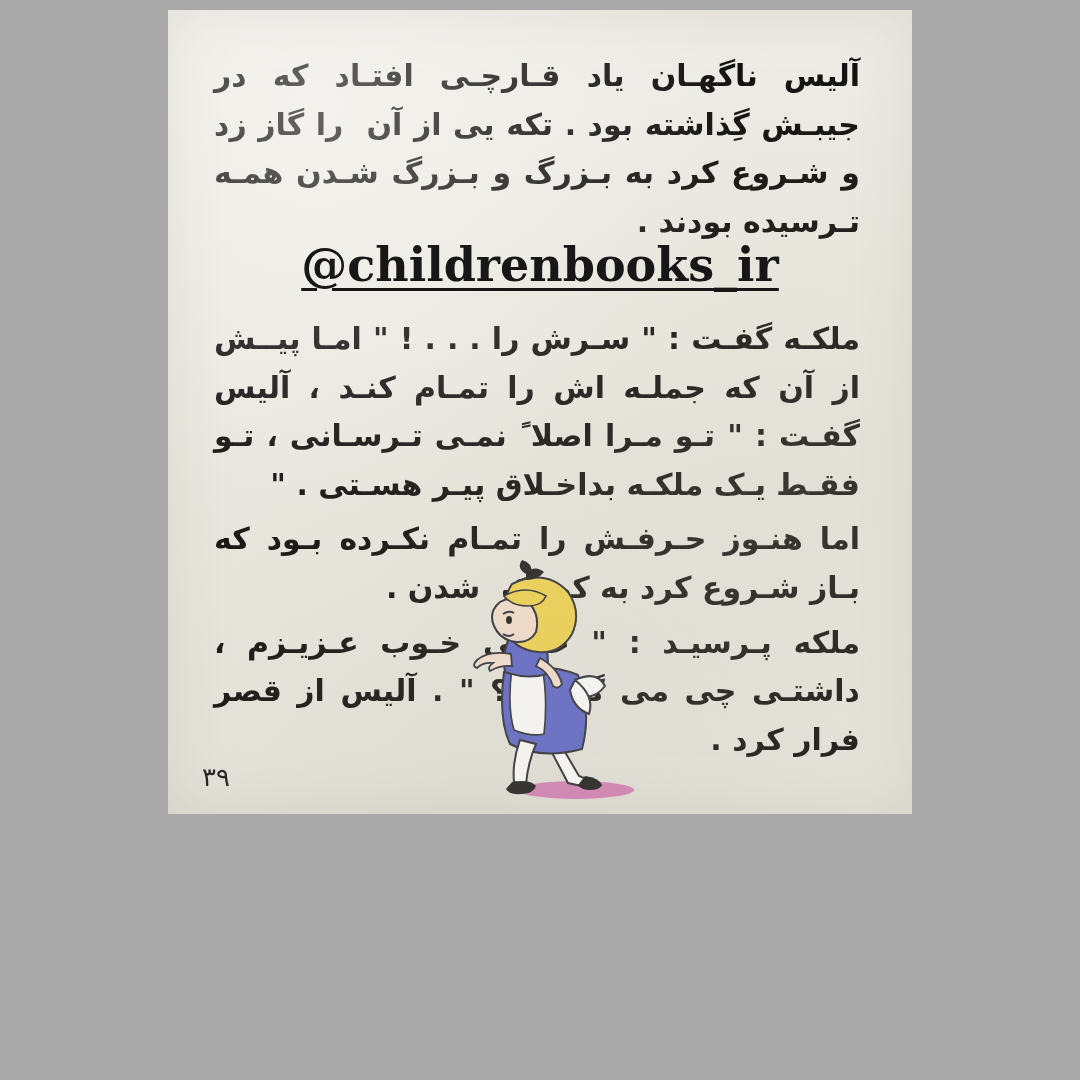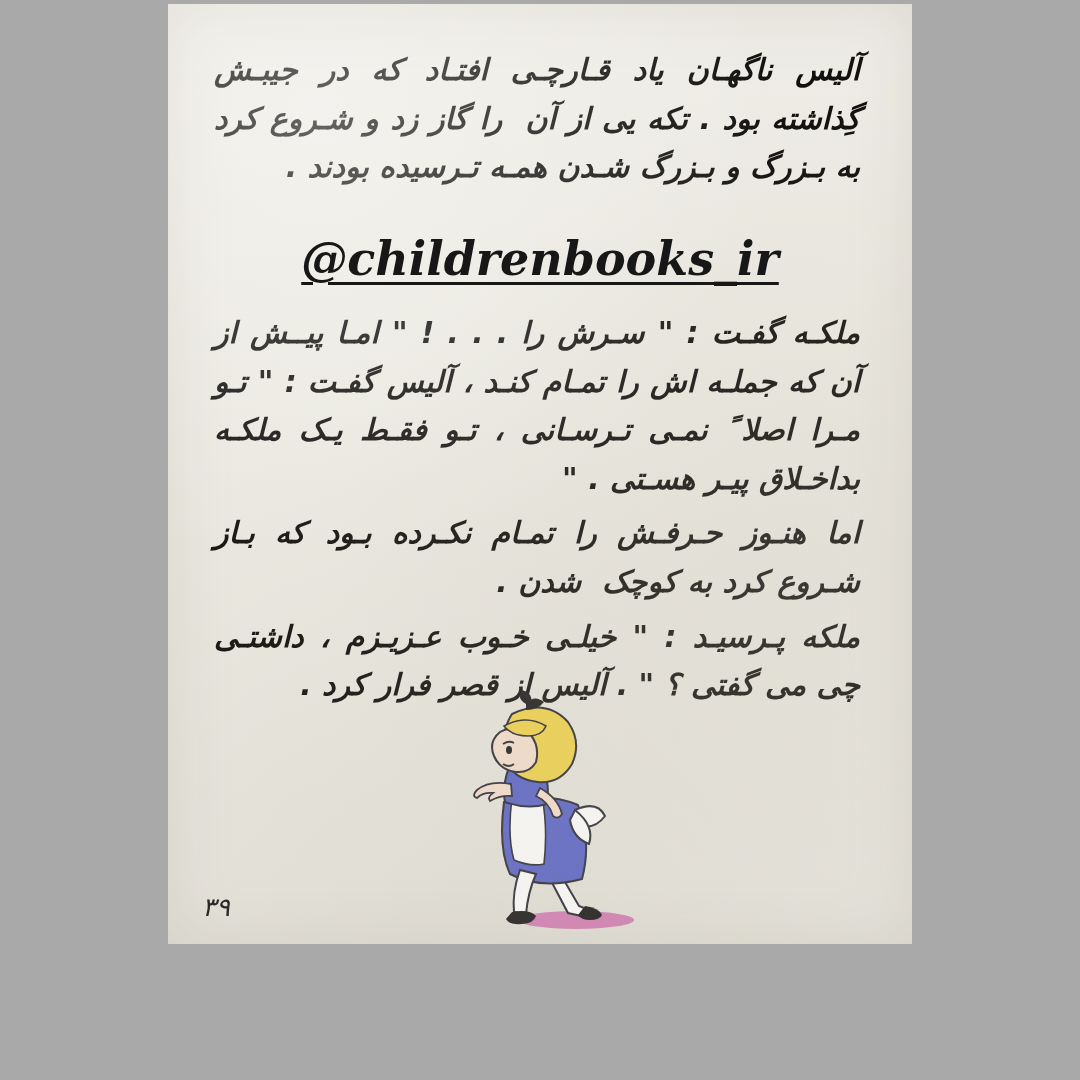--- a/index.html
+++ b/index.html
@@ -16,29 +16,28 @@
   .screen {
     position: relative;
     width: 1080px;
     height: 1080px;
     background: #a9a9a9;
   }
   
   .page {
     position: absolute;
     left: 168px;
-    top: 4px;
+    top: 10px;
     width: 744px;
-    height: 940px;
+    height: 804px;
     background: #eceae2;
     background-image:
       linear-gradient(180deg, #eeece6 0%, #ebe9e1 35%, #e9e7df 70%, #e6e4dc 100%);
     box-shadow: inset 0 0 60px rgba(170,165,150,0.25);
     overflow: hidden;
-    font-style: italic;
   }
   
   .page::after {
     content: "";
     position: absolute;
     inset: 0;
     background:
       radial-gradient(circle at 20% 12%, rgba(255,255,255,0.35) 0%, rgba(255,255,255,0) 45%),
       radial-gradient(circle at 85% 60%, rgba(200,195,180,0.22) 0%, rgba(200,195,180,0) 55%),
       radial-gradient(circle at 40% 95%, rgba(190,185,170,0.18) 0%, rgba(190,185,170,0) 50%);

